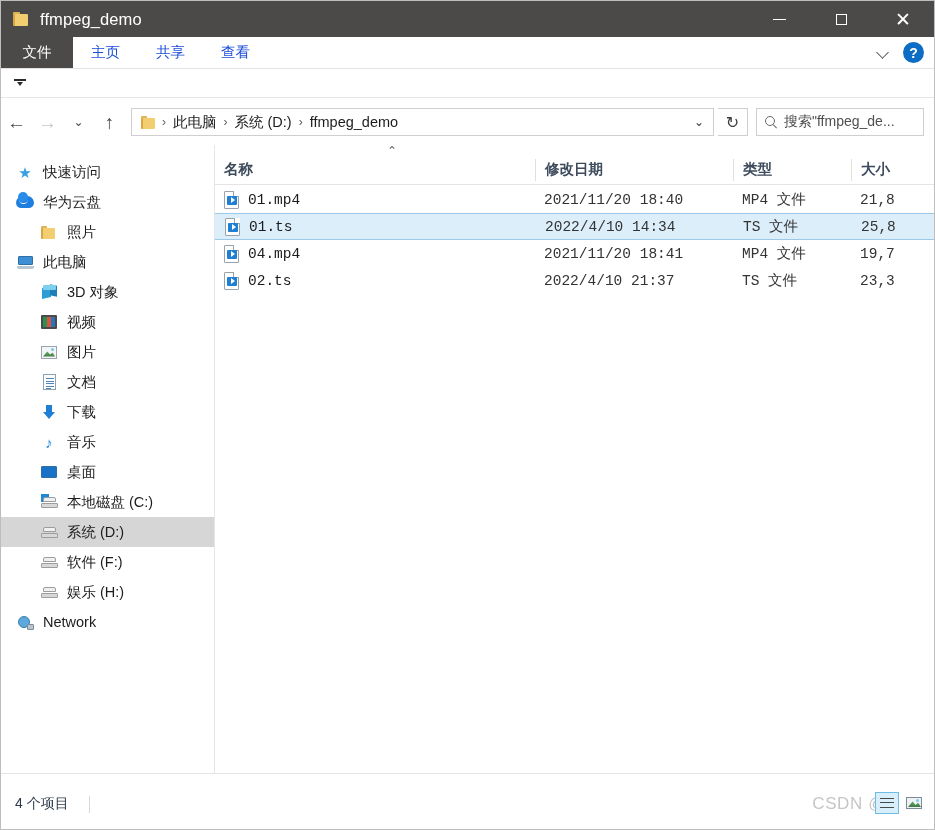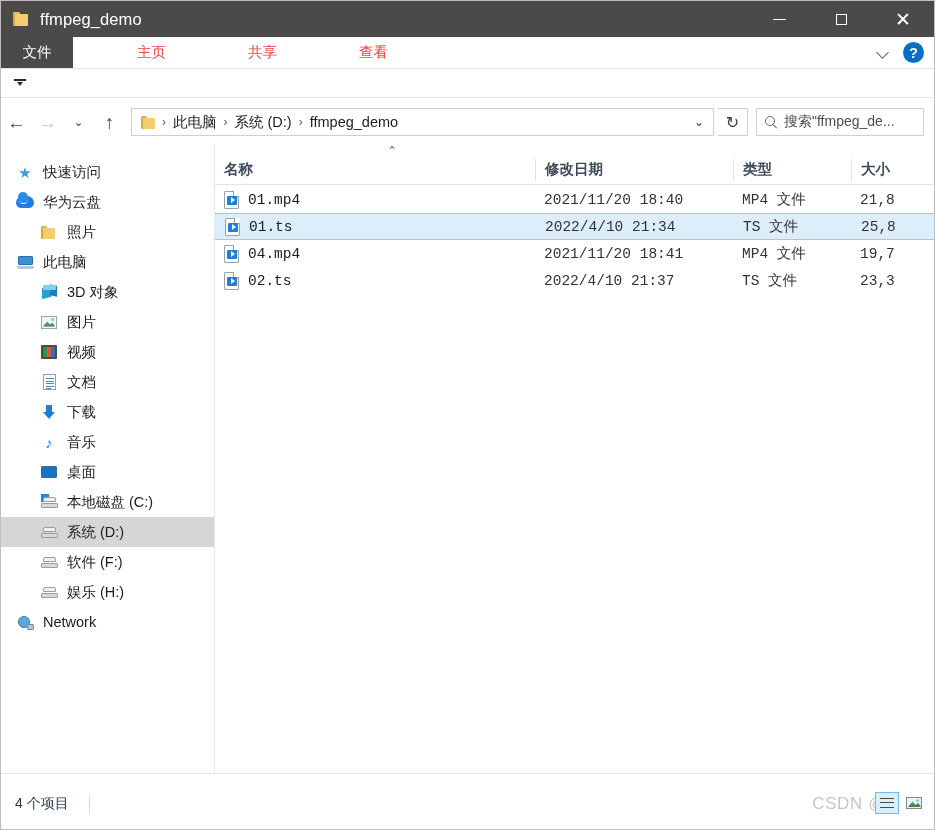--- a/index.html
+++ b/index.html
@@ -52,25 +52,24 @@
   .glyph-max { width: 11px; height: 11px; border: 1px solid #fff; }
   .glyph-close { font-size: 19px; line-height: 19px; font-weight: 300; }
 
   
   .ribbon-tabs {
     position: absolute; top: 36px; left: 0;
     width: 100%; height: 32px;
     background: #ffffff;
     display: flex; align-items: stretch;
     border-bottom: 1px solid #e3e3e3;
-    gap: 46px;
   }
   .rtab {
     display: flex; align-items: center; justify-content: center;
-    padding: 0 18px; font-size: 14.5px; color: #ef4444;
+    padding: 0 18px; font-size: 14.5px; color: #1d4ed8;
     cursor: default; white-space: nowrap;
   }
   .rtab.file {
     background: #4c4a48; color: #ffffff; min-width: 72px;
   }
   .ribbon-right {
     margin-left: auto; display: flex; align-items: center;
     padding-right: 10px; gap: 14px;
   }
   .chev-down-ribbon {
@@ -535,32 +534,32 @@
               <span class="c1"></span>
               <span class="c2"></span>
               <span class="c3"></span>
             </span>
         </span>
         <span>3D 对象</span>
       </div>
 
       <div class="nav-item lvl1">
         <span class="ico">
+          <span class="ic-video">
+              <span class="strip"></span>
+            </span>
+        </span>
+        <span>视频</span>
+      </div>
+
+      <div class="nav-item lvl1">
+        <span class="ico">
             <span class="ic-pic"></span>
           </span>
         <span>图片</span>
-      </div>
-
-      <div class="nav-item lvl1">
-        <span class="ico">
-          <span class="ic-video">
-              <span class="strip"></span>
-            </span>
-        </span>
-        <span>视频</span>
       </div>
 
       <div class="nav-item lvl1">
         <span class="ico">
           <span class="ic-doc">
               <span class="ln"></span>
               <span class="ln"></span>
               <span class="ln"></span>
               <span class="ln"></span>
               <span class="ln"></span>
@@ -670,21 +669,21 @@
           <div class="cell c-size">21,8</div>
         </div>
 
         <div class="row selected">
           <div class="cell c-name">
             <span class="file-ico">
                 <span class="badge"></span>
               </span>
             <span>01.ts</span>
           </div>
-          <div class="cell c-date">2022/4/10 21:34</div>
+          <div class="cell c-date">2022/4/10 14:34</div>
           <div class="cell c-type">TS 文件</div>
           <div class="cell c-size">25,8</div>
         </div>
 
         <div class="row">
           <div class="cell c-name">
             <span class="file-ico">
                 <span class="badge"></span>
               </span>
             <span>04.mp4</span>

